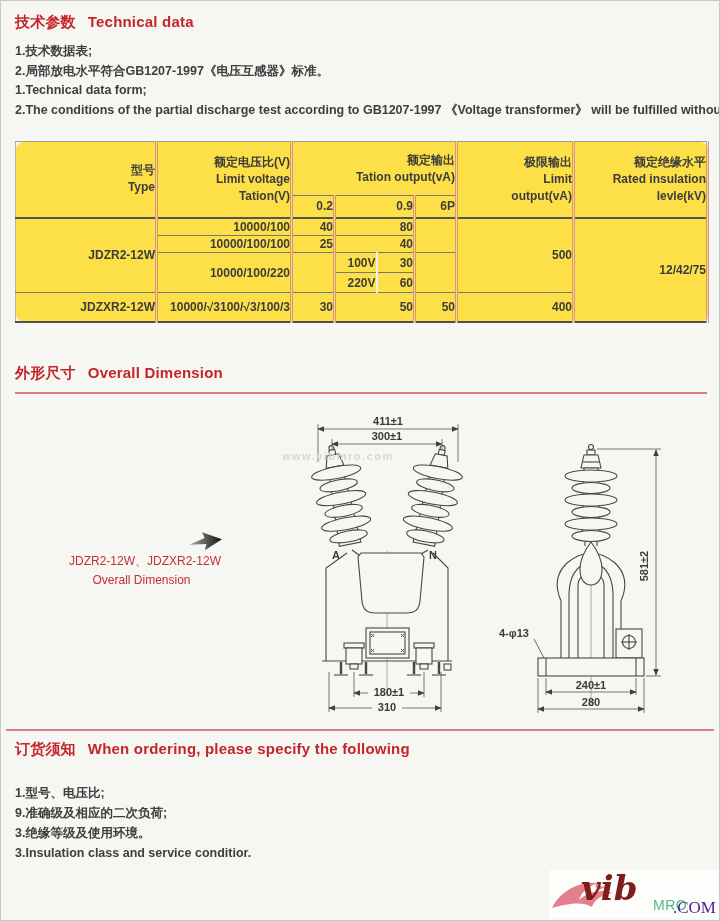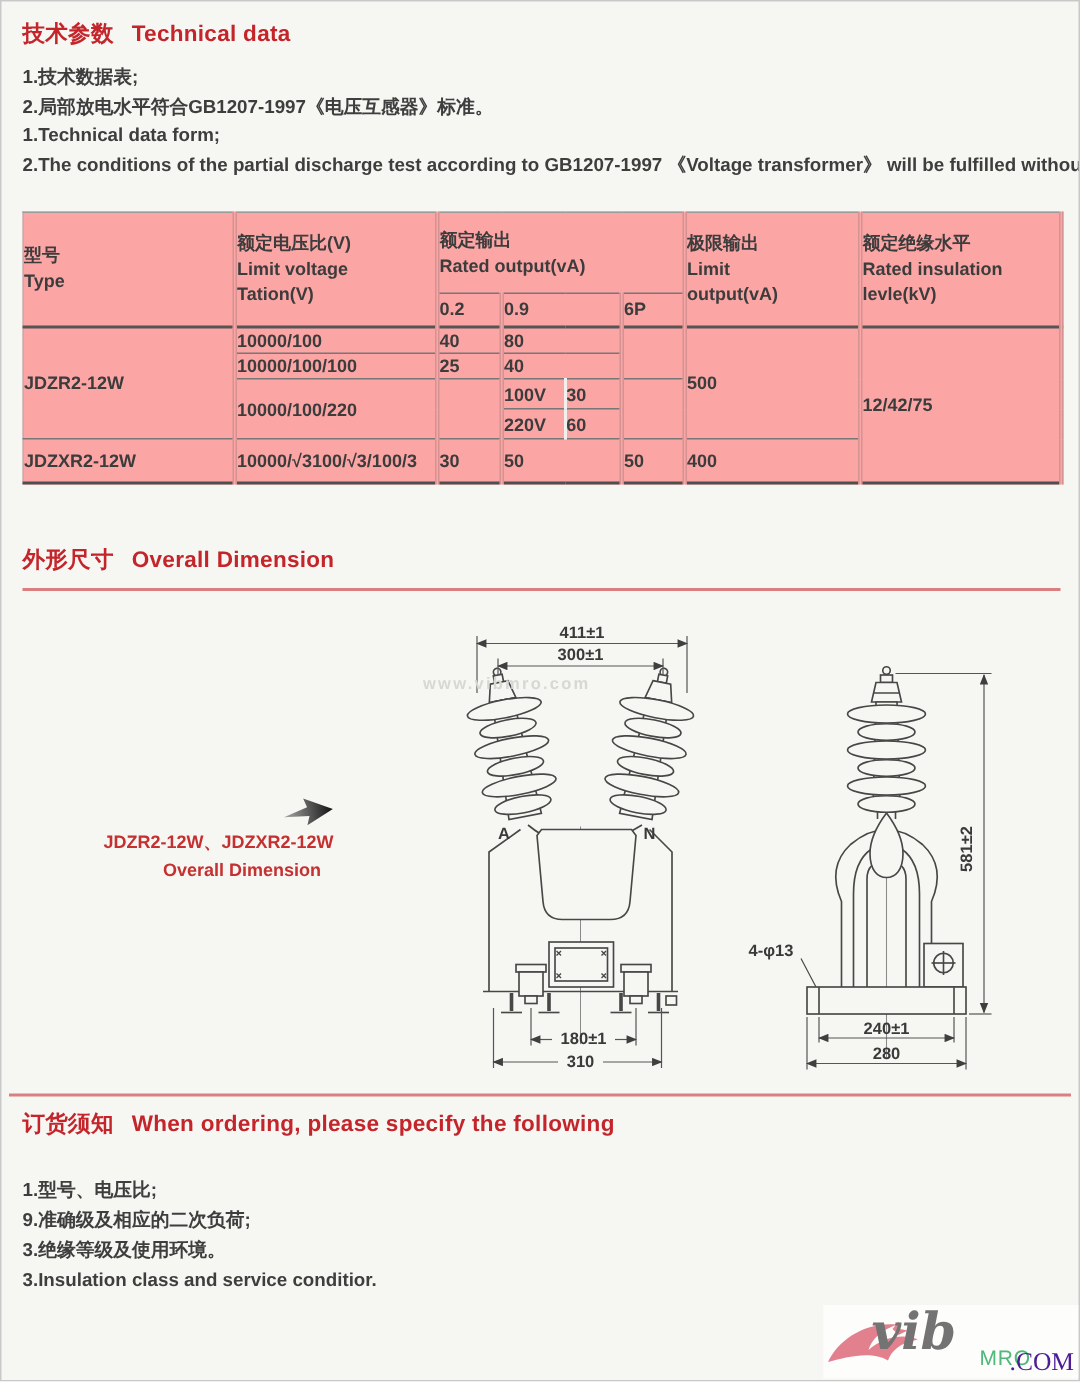--- a/index.html
+++ b/index.html
@@ -17,57 +17,57 @@
     position:absolute; left:14px; font-size:12.5px; font-weight:bold;
     color:#3e3e3e; line-height:19.5px; white-space:nowrap;
   }
   .rule-pink{
     position:absolute; height:2px; background:#d97f7f;
   }
   
   .dtable{
     position:absolute; left:14px; top:140px;
     border-collapse:collapse; table-layout:fixed;
-    background:#fca5a5; color:#3c3c3c;
-    font-size:12px; font-weight:bold; text-align:left;
+    background:#fde047; color:#3c3c3c;
+    font-size:12px; font-weight:bold; text-align:right;
     border-top:1px solid #9c9c9c; border-bottom:2px solid #4f4f4f;
-    border-right:3px double #d49292; border-left:1px solid #b3b3b3;
+    border-right:3px double #d49292; border-left:1px solid #b3b3b3;border-radius:12px;
   }
   .dtable td{
     border-left:3px double #d49292;
     border-bottom:1px solid #777;
     padding:0; vertical-align:middle; overflow:hidden;
   }
   .dtable td.nbl{border-left:none;}
   .dtable td.lt{border-left:2px solid #f0f0ee;}
   .dtable td.hb{border-bottom:2px solid #555;}
   .dtable td.ob{border-bottom:1px solid #777;}
   .dtable .hl{line-height:17px;}
   
   .diagram{position:absolute; left:10px; top:405px;}
   .watermark{
     position:absolute; left:281px; top:449px; font-size:11px;
     color:#d7d7d4; letter-spacing:1.5px; font-weight:bold;
   }
   .callout{
     position:absolute; left:68px; top:551px; width:145px;
-    text-align:right; color:#c53030; font-weight:bold;
+    text-align:center; color:#c53030; font-weight:normal;
     font-size:12px; line-height:19px; white-space:nowrap;
   }
   .callout-arrow{position:absolute; left:188px; top:529px;}
   
   .logo{
     position:absolute; left:548px; top:869px; width:170px; height:49px;
     background:#fdfdfc;
   }
   .logo .swoosh{position:absolute; left:2px; top:4px;}
   .logo .script{
     position:absolute; left:32px; top:-2px;
     font-family:"DejaVu Serif",serif; font-style:italic; font-weight:bold;
-    font-size:34px; color:#737373;
+    font-size:34px; color:#7f1d1d;
   }
   .logo .brand{
     position:absolute; left:104px; top:27px;
     font-size:14px; font-weight:normal; color:#4fb87a; letter-spacing:0.5px;
   }
   .logo .suffix{
     position:absolute; left:124px; top:28px;
     font-family:"Liberation Serif",serif; font-size:17px; color:#4c1d95;
   }
   svg text{
@@ -107,21 +107,21 @@
         <div class="hl">型号</div>
         <div class="hl">Type</div>
       </td>
       <td rowspan="2" class="hb">
         <div class="hl">额定电压比(V)</div>
         <div class="hl">Limit voltage</div>
         <div class="hl">Tation(V)</div>
       </td>
       <td colspan="4" class="ob">
         <div class="hl">额定输出</div>
-        <div class="hl">Rated output(vA)</div>
+        <div class="hl">Tation output(vA)</div>
       </td>
       <td rowspan="2" class="hb">
         <div class="hl">极限输出</div>
         <div class="hl">Limit</div>
         <div class="hl">output(vA)</div>
       </td>
       <td rowspan="2" class="hb">
         <div class="hl">额定绝缘水平</div>
         <div class="hl">Rated insulation</div>
         <div class="hl">levle(kV)</div>

